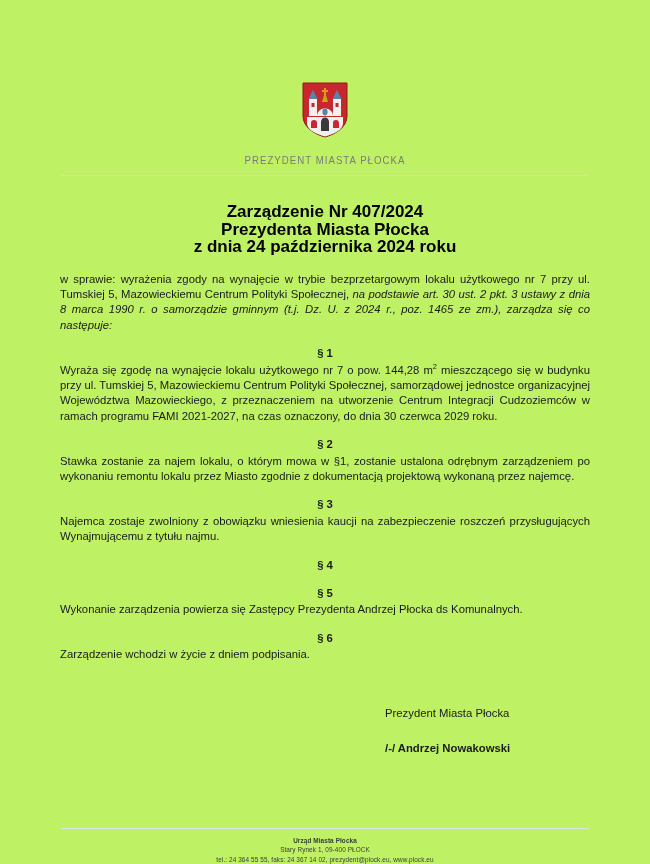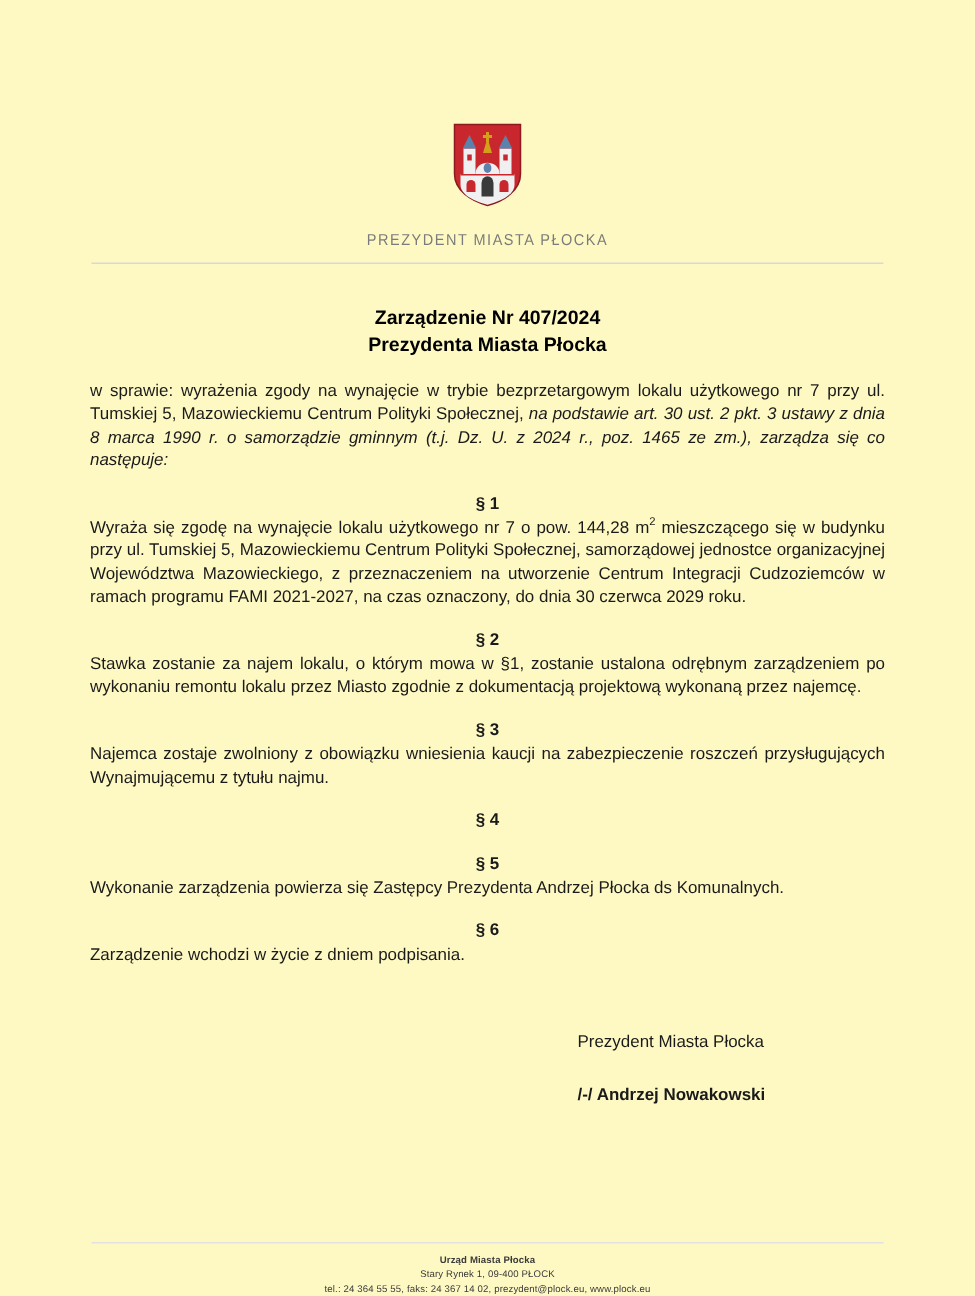--- a/index.html
+++ b/index.html
@@ -12,21 +12,21 @@
     height: 864px;
     position: relative;
     font-family: "Liberation Sans", "DejaVu Sans", sans-serif;
     color: #1a1a1a;
     overflow: hidden;
   }
 
   .page {
     position: absolute;
     inset: 0;
-    background: #fef9c3;
+    background: #bef264;
   }
 
   
   .header {
     padding-top: 82px;
     text-align: center;
   }
 
   .crest {
     width: 46px;
@@ -50,21 +50,21 @@
     width: 528px;
     height: 1px;
     background: #d8d8d8;
   }
 
   
   .doc-title {
     margin-top: 27px;
     text-align: center;
     font-weight: bold;
-    font-size: 13px;
+    font-size: 17px;
     line-height: 17.5px;
     color: #000;
   }
   .doc-title div { white-space: nowrap; }
 
   
   .body {
     margin: 16px auto;
     width: 530px;
     font-size: 11.3px;
@@ -167,20 +167,21 @@
       <line x1="5" y1="34.5" x2="41" y2="34.5" stroke="#c8282d" stroke-width="1"></line>
     </svg>
 
     <div class="header-title">PREZYDENT MIASTA PŁOCKA</div>
     <div class="header-rule"></div>
   </div>
 
   <div class="doc-title">
     <div>Zarządzenie Nr 407/2024</div>
     <div>Prezydenta Miasta Płocka</div>
+    <div>z dnia 24 października 2024 roku</div>
   </div>
 
   <div class="body">
 
     <p class="para preamble"><span>w sprawie: wyrażenia zgody na wynajęcie w trybie bezprzetargowym lokalu użytkowego nr 7 przy ul. Tumskiej 5, Mazowieckiemu Centrum Polityki Społecznej, </span><span class="legal-basis">na podstawie art. 30 ust. 2 pkt. 3 ustawy z dnia 8 marca 1990 r. o samorządzie gminnym (t.j. Dz. U. z 2024 r., poz. 1465 ze zm.), zarządza się co następuje:</span></p>
 
     <div class="section-mark">§ 1</div>
     <p class="para"><span>Wyraża się zgodę na wynajęcie lokalu użytkowego nr 7 o pow. 144,28 m</span><sup class="sup">2</sup><span> mieszczącego się w budynku przy ul. Tumskiej 5, Mazowieckiemu Centrum Polityki Społecznej, samorządowej jednostce organizacyjnej Województwa Mazowieckiego, z przeznaczeniem na utworzenie Centrum Integracji Cudzoziemców w ramach programu FAMI 2021-2027, na czas oznaczony, do dnia 30 czerwca 2029 roku.</span></p>
 
     <div class="section-mark">§ 2</div>

